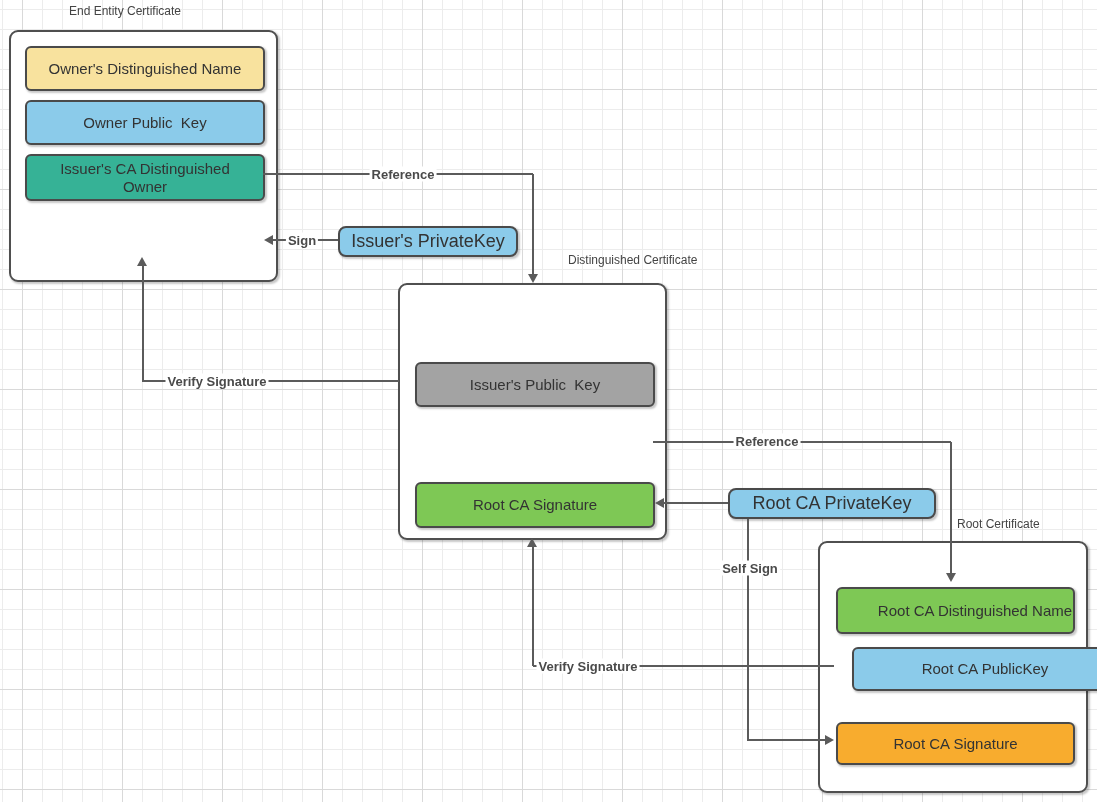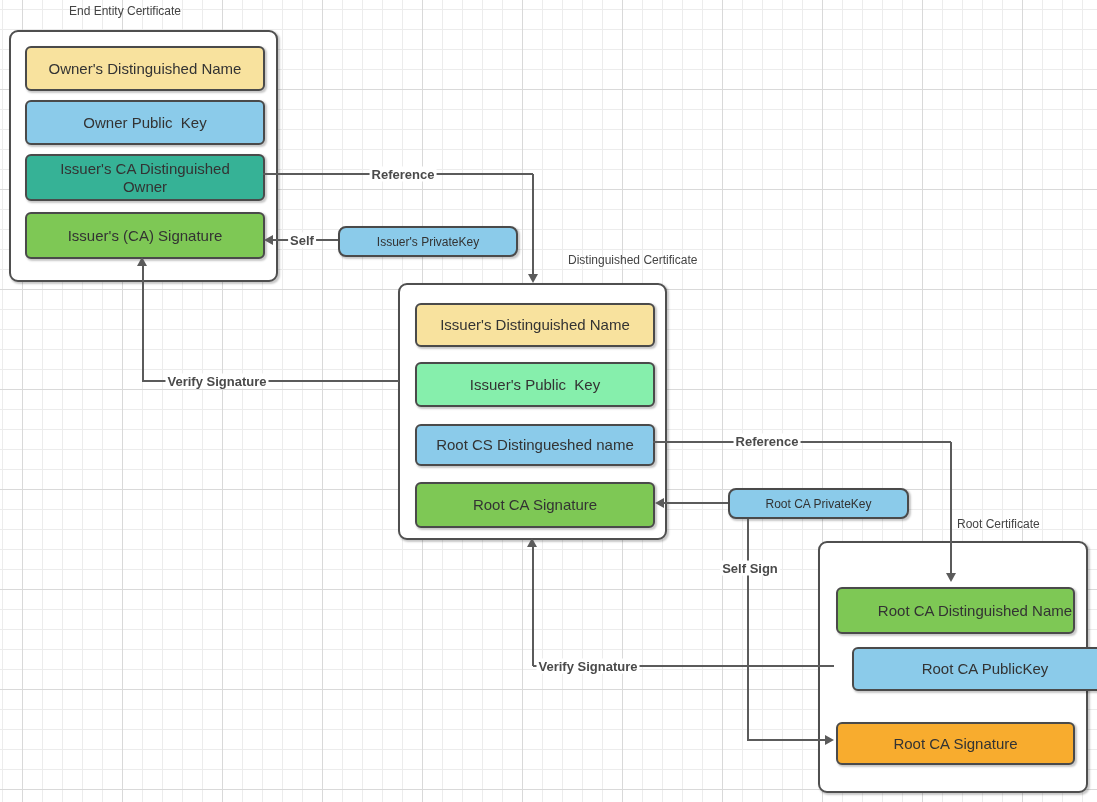--- a/index.html
+++ b/index.html
@@ -56,21 +56,21 @@
   .field span.narrow { max-width: 200px; }
 
   .key-box {
     position: absolute;
     border: 2px solid #4a4a4a;
     border-radius: 8px;
     box-shadow: 1.5px 1.5px 2px rgba(0,0,0,0.22);
     display: flex;
     align-items: center;
     justify-content: center;
-    font-size: 12px;
+    font-size: 18px;
     color: #333333;
     z-index: 2;
   }
   .key-box span { white-space: pre-wrap; }
 
   .seg {
     position: absolute;
     background: #5b5b5b;
     z-index: 4;
   }
@@ -102,35 +102,26 @@
   <div class="outer-box" style="left:9px; top:30px; width:269px; height:252px;border-radius:9px;">
     <div class="field" style="left: 14px; top: 14px; width: 240px; height: 45px; background: rgb(248, 226, 158);">
       <span>Owner's Distinguished Name</span>
     </div>
     <div class="field" style="left: 14px; top: 68px; width: 240px; height: 45px; background: rgb(139, 203, 234);">
       <span>Owner Public  Key</span>
     </div>
     <div class="field" style="left: 14px; top: 122px; width: 240px; height: 47px; background: rgb(54, 178, 150);">
       <span class="narrow">Issuer's CA Distinguished Owner</span>
     </div>
-    <div class="field" style="left: 14px; top: 180px; width: 240px; height: 47px; background: rgb(126, 200, 85);">
-      <span>Issuer's (CA) Signature</span>
-    </div>
   </div>
 
   <div class="group-title" style="left:568px; top:253px;">Distinguished Certificate</div>
   <div class="outer-box" style="left:398px; top:283px; width:269px; height:257px;">
-    <div class="field" style="left: 15px; top: 18px; width: 240px; height: 44px; background: rgb(248, 226, 158);">
-      <span>Issuer's Distinguished Name</span>
-    </div>
-    <div class="field" style="left: 15px; top: 77px; width: 240px; height: 45px; background: #86efac;">
+    <div class="field" style="left: 15px; top: 77px; width: 240px; height: 45px; background: #a3a3a3;">
       <span>Issuer's Public  Key</span>
-    </div>
-    <div class="field" style="left: 15px; top: 139px; width: 240px; height: 42px; background: rgb(139, 203, 234);">
-      <span>Root CS Distingueshed name</span>
     </div>
     <div class="field" style="left: 15px; top: 197px; width: 240px; height: 46px; background: rgb(126, 200, 85);">
       <span>Root CA Signature</span>
     </div>
   </div>
 
   <div class="group-title" style="left:957px; top:509px;margin-top:8px;">Root Certificate</div>
   <div class="outer-box" style="left:818px; top:541px; width:270px; height:252px;">
     <div class="field" style="left: 16px; top: 44px; width: 239px; height: 47px; background: rgb(126, 200, 85); padding-left: 39px;">
       <span>Root CA Distinguished Name</span>
@@ -139,32 +130,32 @@
       <span>Root CA PublicKey</span>
     </div>
     <div class="field" style="left: 16px; top: 179px; width: 239px; height: 43px; background: rgb(248, 172, 46);">
       <span>Root CA Signature</span>
     </div>
   </div>
 
   <div class="key-box" style="left: 338px; top: 226px; width: 180px; height: 31px; background: rgb(139, 203, 234);">
     <span>Issuer's PrivateKey</span>
   </div>
-  <div class="key-box" style="left: 728px; top: 488px; width: 181px; height: 31px; background: rgb(139, 203, 234);">
+  <div class="key-box" style="left: 728px; top: 488px; width: 208px; height: 31px; background: rgb(139, 203, 234);">
     <span>Root CA PrivateKey</span>
   </div>
 
   <div class="seg" style="left:263px; top:173px; width:270px; height:2px;"></div>
   <div class="seg" style="left:532px; top:174px; width:2px; height:101px;"></div>
   <div class="ah ah-down" style="left:528px; top:274px;"></div>
   <div class="conn-label" style="left:403px; top:174px;">Reference</div>
 
   <div class="seg" style="left:272px; top:239px; width:66px; height:2px;"></div>
   <div class="ah ah-left" style="left:264px; top:235px;"></div>
-  <div class="conn-label" style="left:302px; top:240px;">Self</div>
+  <div class="conn-label" style="left:302px; top:240px;">Sign</div>
 
   <div class="seg" style="left:143px; top:380px; width:256px; height:2px;"></div>
   <div class="seg" style="left:142px; top:266px; width:2px; height:116px;"></div>
   <div class="ah ah-up" style="left:137px; top:257px;"></div>
   <div class="conn-label" style="left:217px; top:381px;">Verify Signature</div>
 
   <div class="seg" style="left:653px; top:441px; width:298px; height:2px;"></div>
   <div class="seg" style="left:950px; top:442px; width:2px; height:132px;"></div>
   <div class="ah ah-down" style="left:946px; top:573px;"></div>
   <div class="conn-label" style="left:767px; top:441px;">Reference</div>

